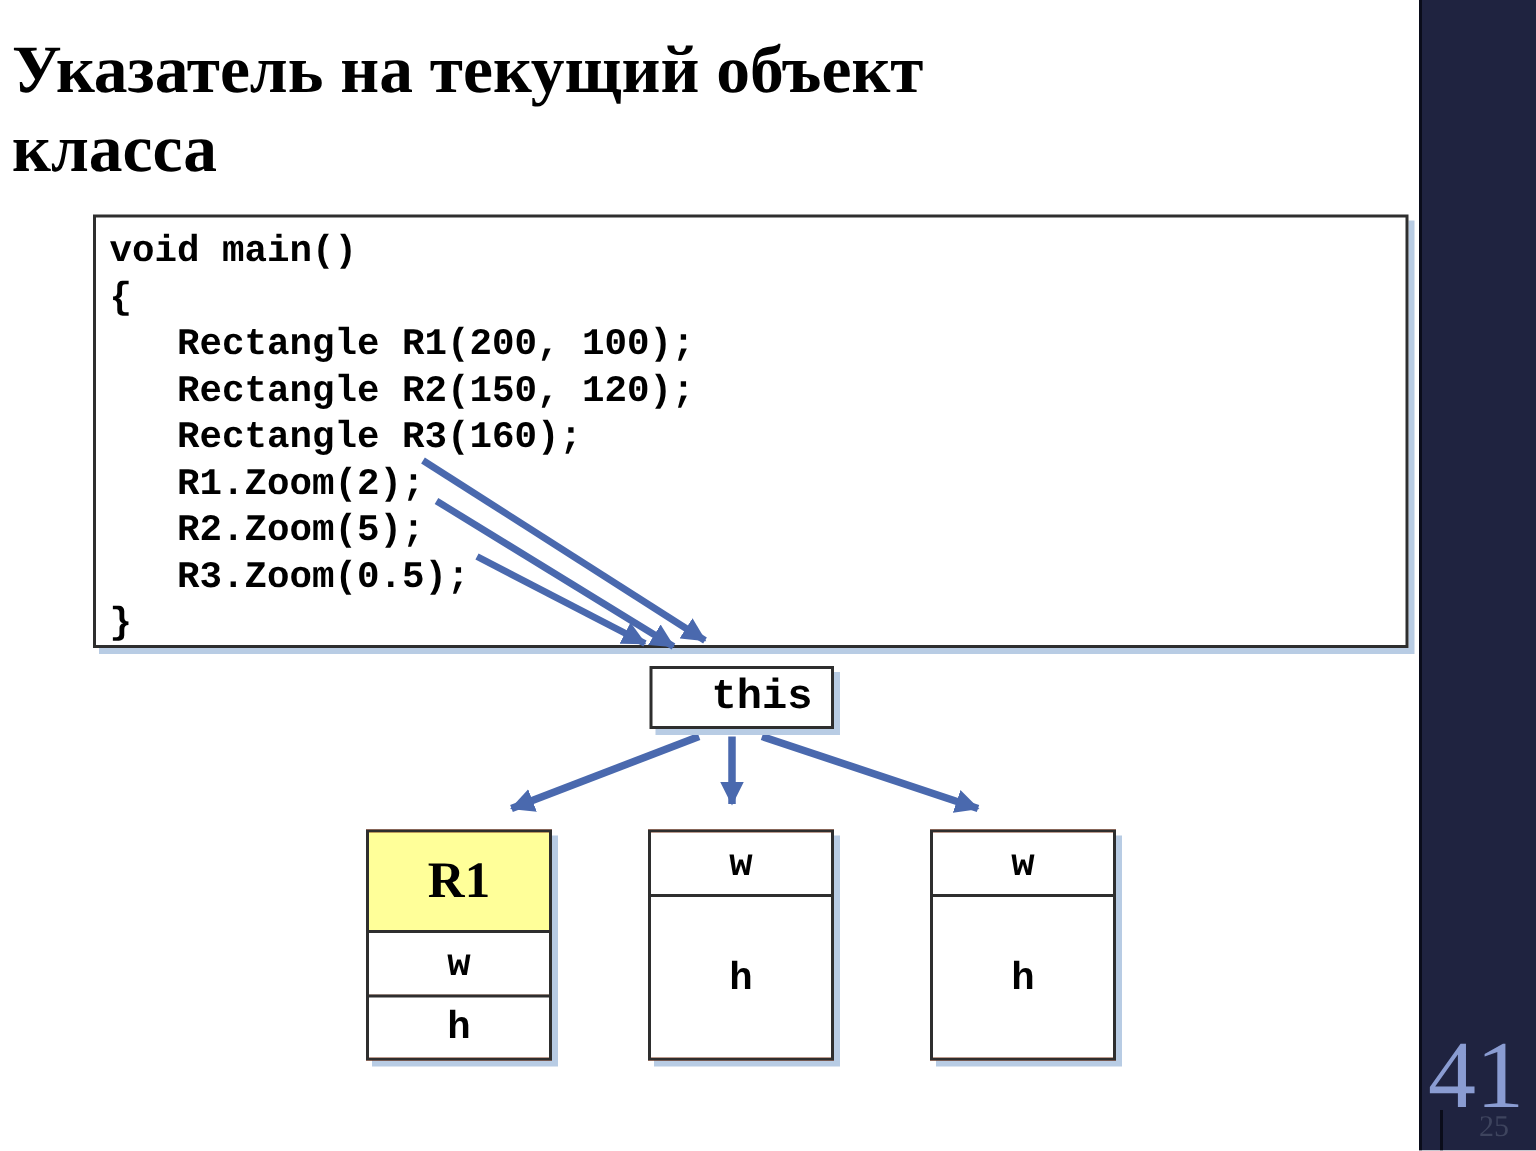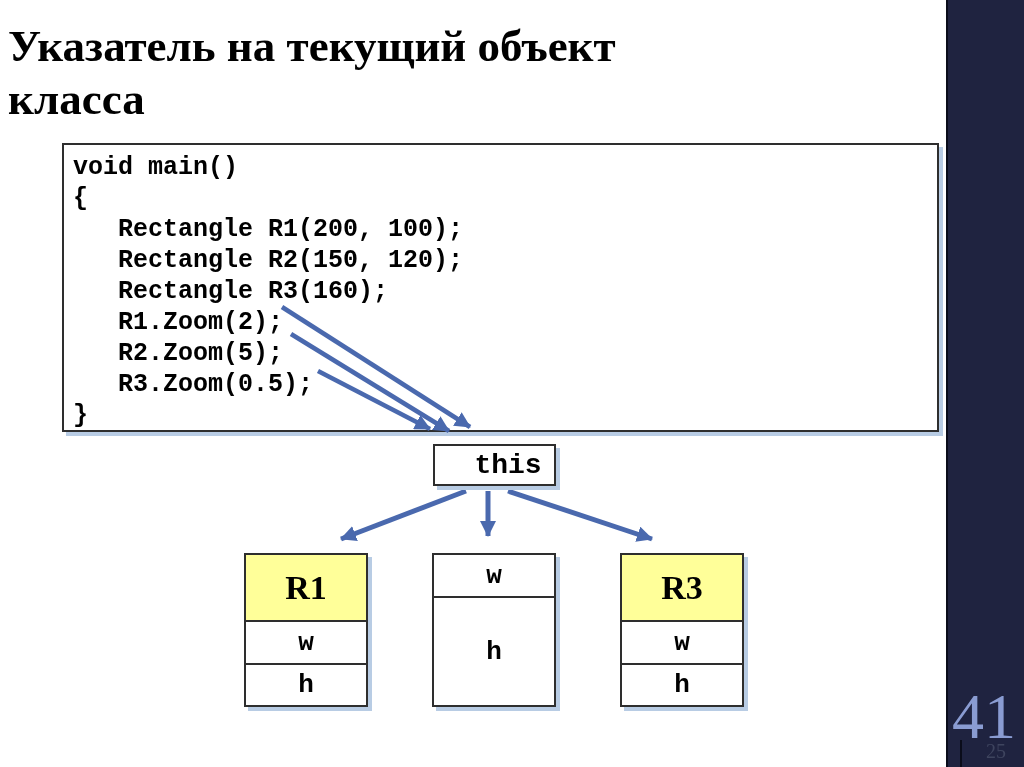--- a/index.html
+++ b/index.html
@@ -129,21 +129,20 @@
     <div class="obj-cell">w</div>
     <div class="obj-cell">h</div>
   </div>
 
   <div class="obj-box r2">
     <div class="obj-cell">w</div>
     <div class="obj-cell">h</div>
   </div>
 
   <div class="obj-box r3">
-    <div class="obj-header">R3</div>
     <div class="obj-cell">w</div>
     <div class="obj-cell">h</div>
   </div>
 
   <aside class="sidebar">
     <div class="page-number">41</div>
     <div class="page-sub">25</div>
     <div class="decor-line"></div>
   </aside>
 

